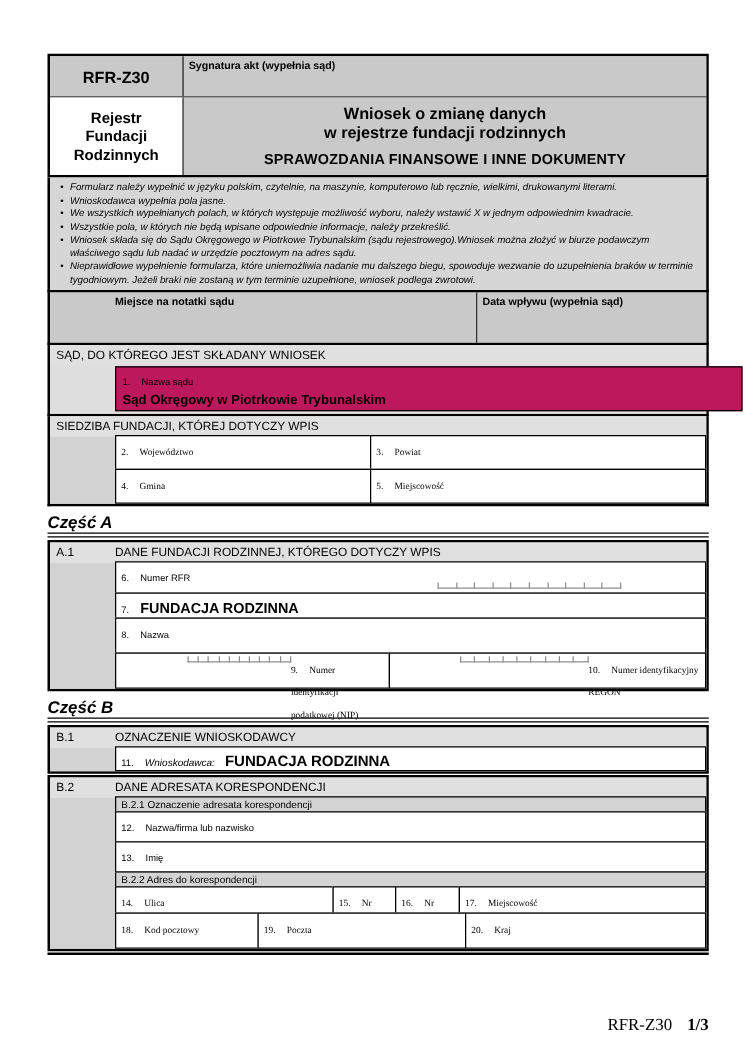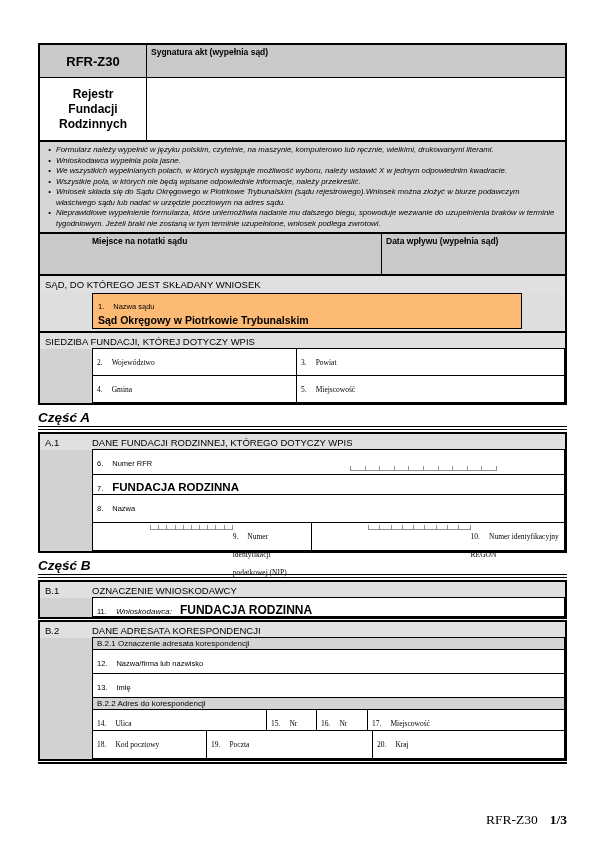--- a/index.html
+++ b/index.html
@@ -47,21 +47,21 @@
   .notes .date { flex: 1; background: #c9c9c9; font-weight: bold; font-size: 8.5px; padding: 2px 4px 0; }
 
   
   .sect { border: 2px solid #000; border-top: none; }
   .sect-head { background: #e0e0e0; font-size: 9.5px; padding: 3px 5px 2px; }
   .fno   { font-size: 7.5px; margin-right: 9px; white-space: nowrap; }
   .flabel{ font-size: 7.5px; }
 
   
   .court-row { background: #dedede; padding: 1px 0 2px 52px; }
-  .f1box { width: 430px; background: #fdba74; border: 1px solid #000; padding: 1px 5px 2px; }
+  .f1box { width: 502px; background: #be185d; border: 1px solid #000; padding: 1px 5px 2px; }
   .f1box .value { display: block; font-weight: bold; font-size: 10.5px; margin-top: 1px; }
 
   
   .body-flex { display: flex; }
   .strip { width: 52px; background: #d2d2d2; flex: none; }
   .fields-col { flex: 1; display: flex; flex-direction: column; }
   .frow { display: flex; }
   .fbox { border: 1px solid #000; margin-top: -1px; background: #fff; padding: 2px 4px; position: relative; }
   .frow .fbox { margin-left: -1px; font-family: Liberation Serif, serif; }
   .frow .fbox:first-child { margin-left: 0; }
@@ -125,20 +125,25 @@
       <div class="hsig">
         <span>Sygnatura akt (wypełnia sąd)</span>
       </div>
     </div>
     <div class="hrow2">
       <div class="hreg">
         <span>Rejestr</span>
         <span>Fundacji</span>
         <span>Rodzinnych</span>
       </div>
+      <div class="htitle">
+        <div class="t1">Wniosek o zmianę danych</div>
+        <div class="t1">w rejestrze fundacji rodzinnych</div>
+        <div class="sub">SPRAWOZDANIA FINANSOWE I INNE DOKUMENTY</div>
+      </div>
     </div>
   </div>
 
   <div class="instr">
     <div class="item">
         <span class="bullet">•</span>
         <span class="text">Formularz należy wypełnić w języku polskim, czytelnie, na maszynie, komputerowo lub ręcznie, wielkimi, drukowanymi literami.</span>
       </div>
     <div class="item">
         <span class="bullet">•</span>

